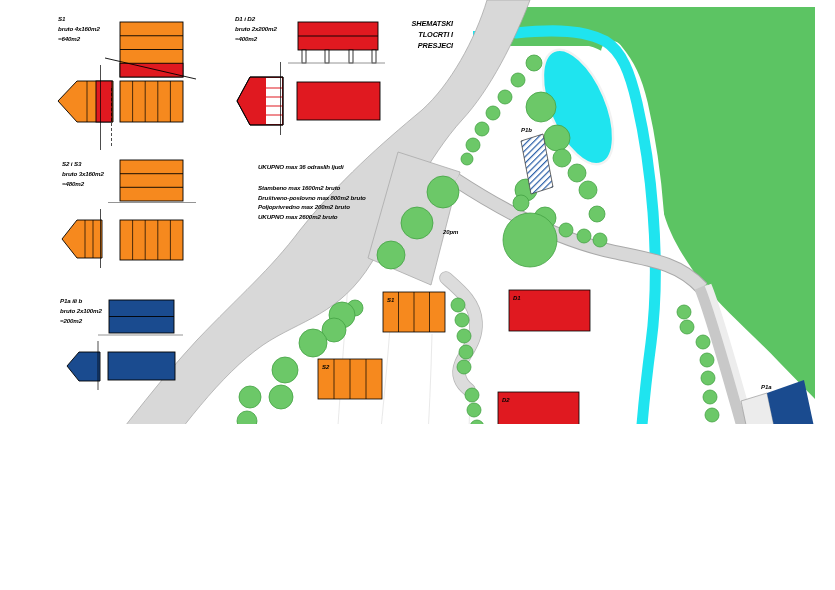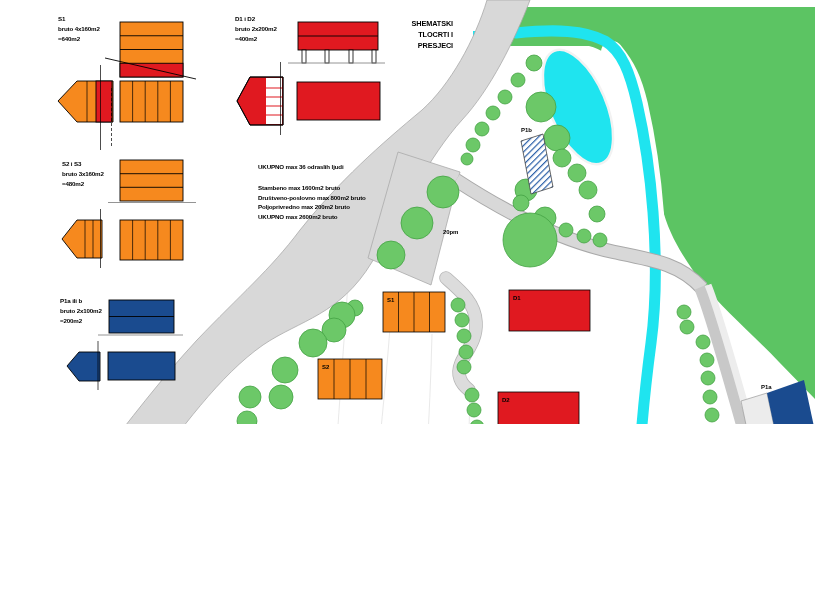--- a/index.html
+++ b/index.html
@@ -1,16 +1,16 @@
 <!DOCTYPE html>
 <html style="--orange: #F6891E; --red: #E01920; --blue: #1A4B8F; --treeFill: #6CC868; --treeStroke: #44A244; --forest: #5CC463; --water: #1FE4EF; --roadFill: #D8D8D8; --roadEdge: #A9A9A9; --pathLight: #DCDCDC; --pathEdge: #B5B5B5; --boundary: #F09A9A; --hatch: #2A5FA8; --lightBuilding: #ECECEC; --faint: #E9E9E9;"><head>
 <meta charset="utf-8">
 <style>
   html,body{margin:0;padding:0;background:#ffffff;}
-  #stage{width:835px;height:424px;position:relative;background:#fff;overflow:hidden;}
+  #stage{width:835px;height:424px;position:relative;background:#fff;overflow:hidden;font-style:italic;}
   svg{display:block;}
   text{font-family:"Liberation Sans",sans-serif;fill:#000;}
   .leg{font-size:6.2px;font-weight:700;letter-spacing:-0.15px;}
   .prog{font-size:6.2px;font-weight:700;letter-spacing:-0.15px;}
   .ttl{font-size:7.3px;font-weight:700;letter-spacing:-0.1px;}
   .mlab{font-size:6px;font-weight:700;letter-spacing:-0.1px;}
   .cap{font-size:6.5px;font-weight:700;letter-spacing:0.1px;}
 </style>
 </head>
 <body>

